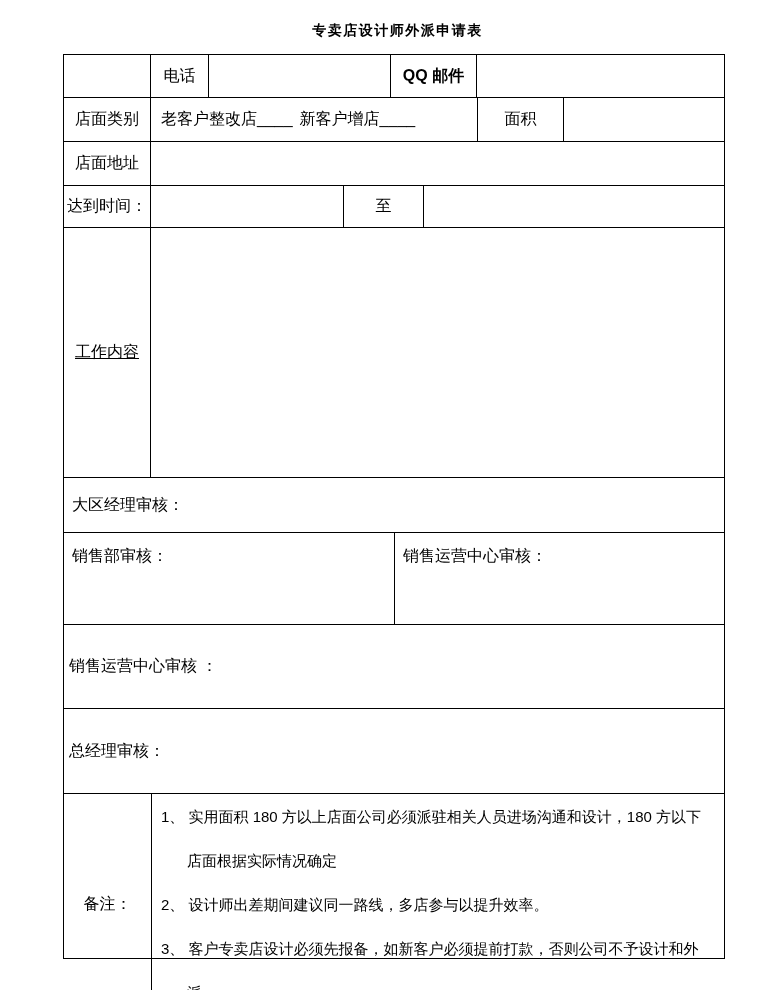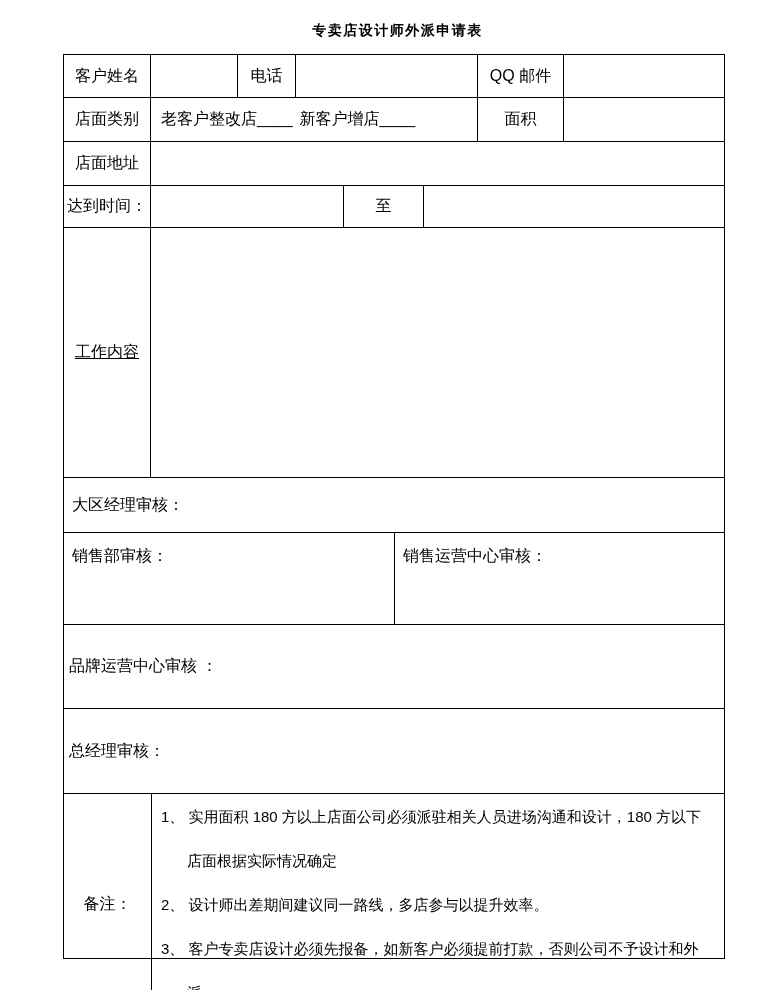--- a/index.html
+++ b/index.html
@@ -42,25 +42,24 @@
 </head>
 <body>
 
 <div class="page">
 
   <h1 class="title">专卖店设计师外派申请表</h1>
 
   <div class="tbl">
 
     <div class="row" style="height:43px;">
-      <div class="cell lbl" style="width:87px;">客户姓名</div>
       <div class="cell" style="width:87px;"></div>
       <div class="cell lbl" style="width:58px;">电话</div>
       <div class="cell" style="width:182px;"></div>
-      <div class="cell lbl" style="width:86px;">QQ 邮件</div>
+      <div class="cell lbl" style="width:86px;font-weight:bold;">QQ 邮件</div>
       <div class="cell end"></div>
     </div>
 
     <div class="row" style="height:44px;justify-content:center;">
       <div class="cell lbl" style="width:87px;">店面类别</div>
       <div class="cell options" style="width:327px;">
         <span>老客户整改店____</span>
         <span>新客户增店____</span>
       </div>
       <div class="cell lbl" style="width:86px;">面积</div>
@@ -94,21 +93,21 @@
       <div class="cell lbl-left top" style="width:331px;">
         <span>销售部审核：</span>
       </div>
       <div class="cell end lbl-left top">
         <span>销售运营中心审核：</span>
       </div>
     </div>
 
     <div class="row" style="height:84px;">
       <div class="cell end lbl-left pad-sm">
-        <span>品牌运营中心审核 ：</span>
+        <span>销售运营中心审核 ：</span>
       </div>
     </div>
 
     <div class="row" style="height:85px;">
       <div class="cell end lbl-left pad-sm">
         <span>总经理审核：</span>
       </div>
     </div>
 
     <div class="row last">

